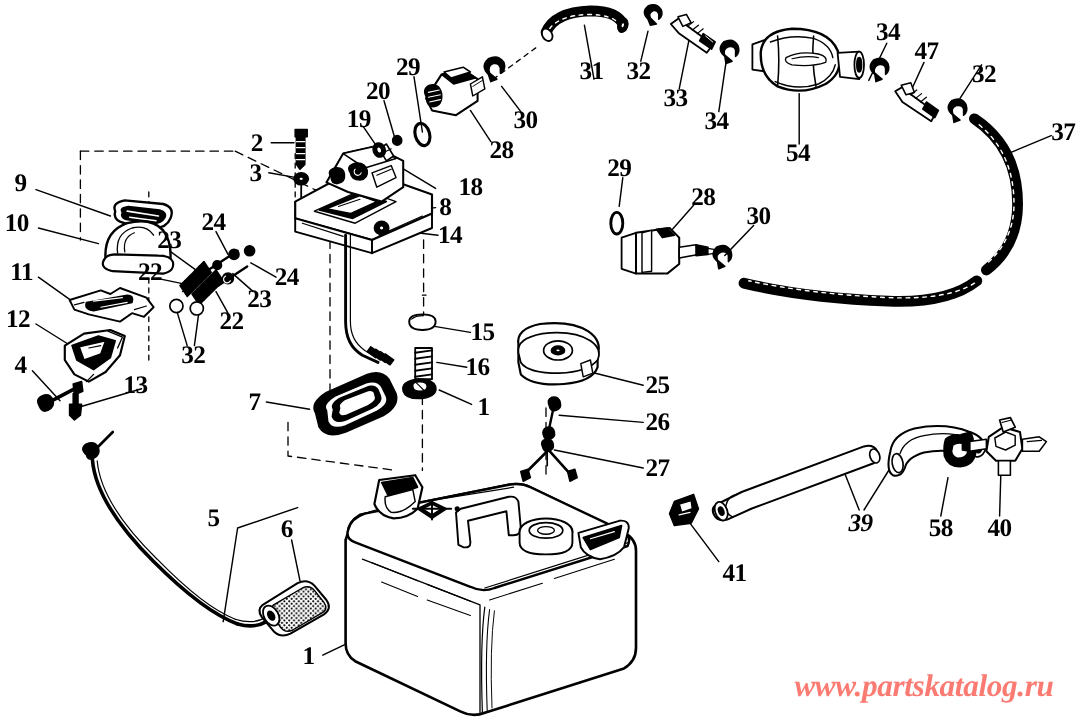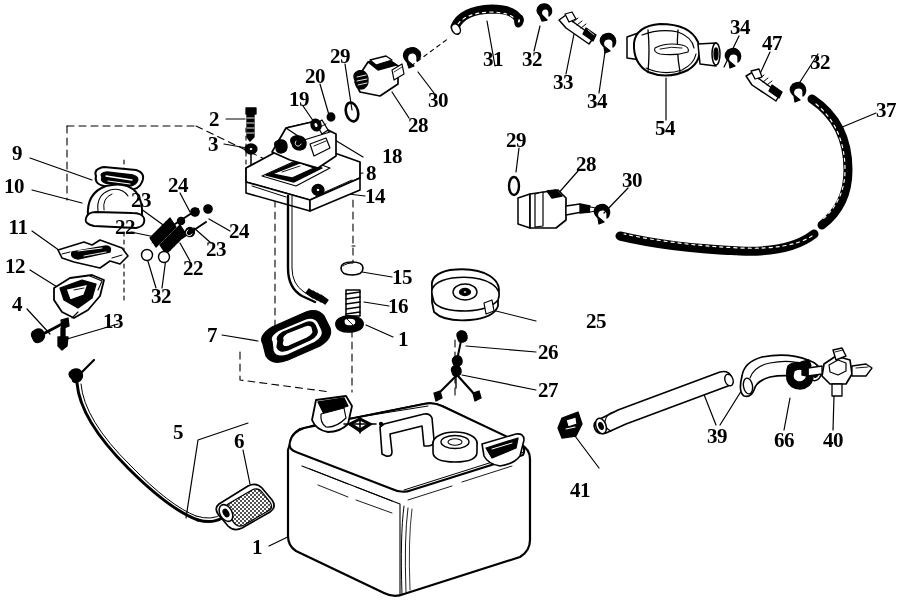--- a/index.html
+++ b/index.html
@@ -529,37 +529,38 @@
   <div class="callout-label" style="left:392px;  top:156px;text-align:right;">18</div>
   <div class="callout-label" style="left:299px;  top:99px;">19</div>
   <div class="callout-label" style="left:315px;  top:76px;">20</div>
   <div class="callout-label" style="left:161px;  top:296px;">32</div>
   <div class="callout-label" style="left:125px;  top:227px;">22</div>
   <div class="callout-label" style="left:141px;  top:200px;">23</div>
   <div class="callout-label" style="left:216px;  top:249px;">23</div>
   <div class="callout-label" style="left:193px;  top:268px;">22</div>
   <div class="callout-label" style="left:178px;  top:185px;">24</div>
   <div class="callout-label" style="left:239px;  top:231px;">24</div>
-  <div class="callout-label" style="left:548px;  top:321px;margin-left:48px;">25</div>
+  <div class="callout-label" style="left:548px;  top:321px;">25</div>
   <div class="callout-label" style="left:548px;  top:352px;">26</div>
   <div class="callout-label" style="left:548px;  top:390px;">27</div>
   <div class="callout-label" style="left:418px;  top:125px;">28</div>
   <div class="callout-label" style="left:340px;  top:56px;">29</div>
   <div class="callout-label" style="left:438px;  top:100px;">30</div>
   <div class="callout-label" style="left:493px;  top:59px;">31</div>
   <div class="callout-label" style="left:532px;  top:59px;">32</div>
   <div class="callout-label" style="left:563px;  top:82px;">33</div>
   <div class="callout-label" style="left:597px;  top:101px;">34</div>
   <div class="callout-label" style="left:740px;  top:27px;">34</div>
   <div class="callout-label" style="left:665px;  top:128px;">54</div>
   <div class="callout-label" style="left:772px;  top:43px;">47</div>
   <div class="callout-label" style="left:820px;  top:62px;">32</div>
   <div class="callout-label" style="left:886px;  top:110px;">37</div>
   <div class="callout-label" style="left:516px;  top:140px;">29</div>
   <div class="callout-label" style="left:586px;  top:164px;">28</div>
   <div class="callout-label" style="left:632px;  top:180px;">30</div>
-  <div class="callout-label" style="left:784px;  top:440px;">66</div>
-  <div class="callout-label" style="left:717px;  top:436px;">39</div>
+  <div class="callout-label" style="left:784px;  top:440px;">58</div>
+  <div class="callout-label" style="left:717px;  top:436px;font-style:italic;">39</div>
   <div class="callout-label" style="left:833px;  top:440px;">40</div>
-  <div class="callout-label" style="left:580px;  top:478px;margin-top:12px;">41</div>
-
+  <div class="callout-label" style="left:612px;  top:478px;">41</div>
+
+  <div id="watermark">www.partskatalog.ru</div>
 
 </div>
 
 </body></html>

